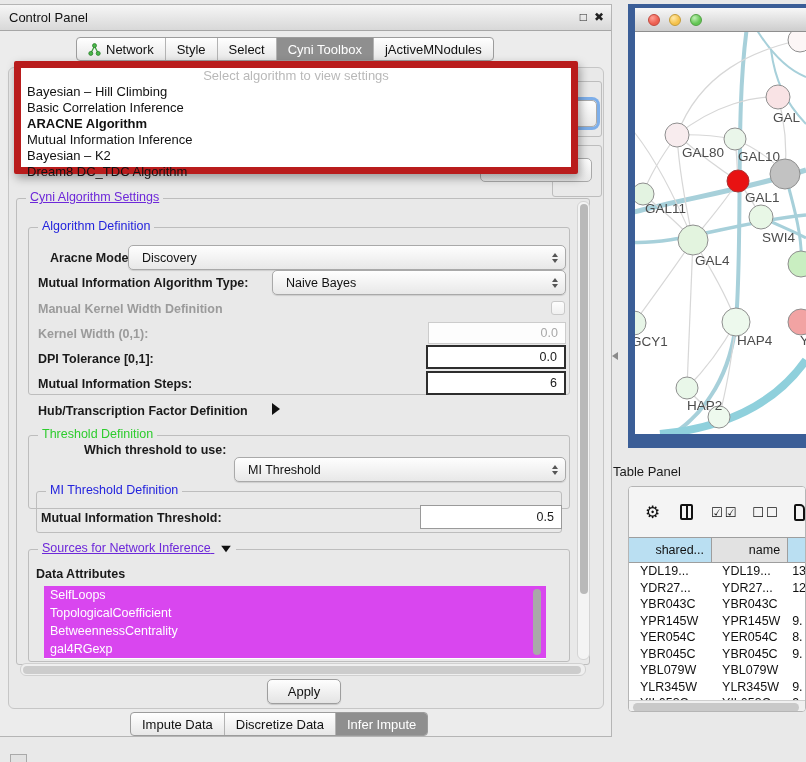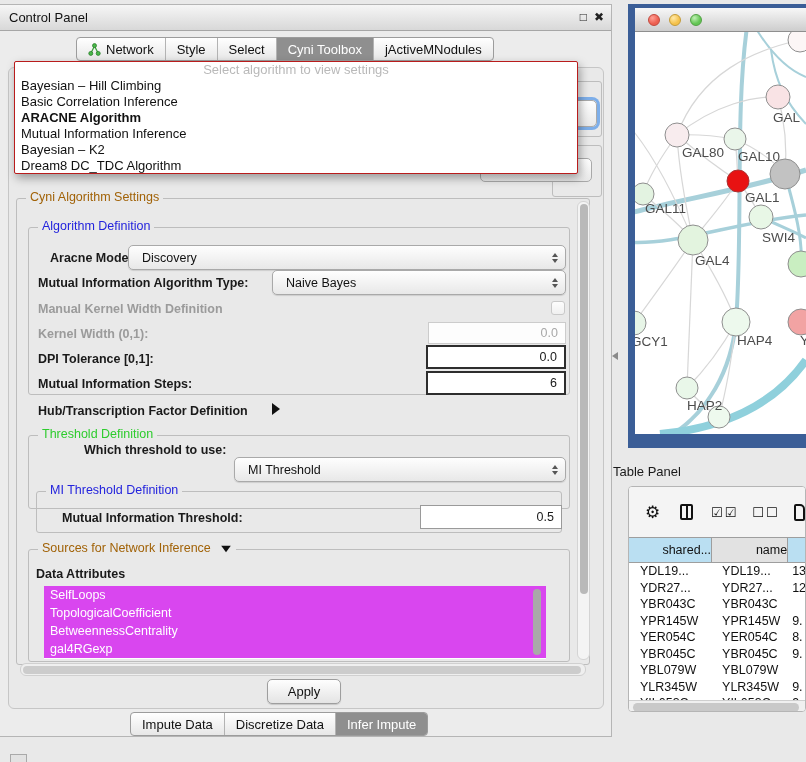--- a/index.html
+++ b/index.html
@@ -21,41 +21,41 @@
   .tab:last-child{border-right:none;}
   .tab.active{background:#8f8f8f;color:#fff;}
   .tab .ticon{margin-right:5px;display:inline-flex;}
 
   
   #cp-content{left:8px;top:62px;width:596px;height:642px;background:#e9e9e9;border:1px solid #c6c6c6;border-radius:6px;box-sizing:border-box;}
 
   
   .groupbox{position:absolute;border:1px solid #bdbdbd;border-radius:3px;box-sizing:border-box;}
   .gb-title{position:absolute;top:-9px;left:9px;background:#e9e9e9;padding:0 4px;font-size:12.5px;white-space:nowrap;}
-  .t-black{color:#a16207;}
+  .t-black{color:#6d28d9;text-decoration:underline;}
   .t-blue{color:#2323dd;}
   .t-green{color:#2ecc2e;}
 
   .lbl{position:absolute;font-size:12.5px;font-weight:bold;color:#1a1a1a;white-space:nowrap;}
   .lbl.disabled{color:#9b9b9b;}
 
   .textfield{position:absolute;background:#fff;border:1px solid #bdbdbd;box-sizing:border-box;font-size:12.5px;color:#1a1a1a;display:flex;align-items:center;justify-content:flex-end;padding:0 7px;}
   .textfield.strong{border:2px solid #2d2d2d;}
   .textfield.disabled{color:#a8a8a8;background:#fdfdfd;border-color:#cccccc;}
 
   .combo{position:absolute;background:linear-gradient(#fefefe,#e8e8e8);border:1px solid #a9a9a9;border-radius:5px;box-sizing:border-box;display:flex;align-items:center;font-size:12.5px;color:#111;padding:0 22px 0 13px;box-shadow:0 1px 1px rgba(0,0,0,.12);}
   .stepper{position:absolute;right:7px;top:50%;transform:translateY(-50%);display:flex;flex-direction:column;align-items:center;gap:2px;}
   .stepper i{display:block;width:0;height:0;border-left:3.5px solid transparent;border-right:3.5px solid transparent;}
   .stepper .up{border-bottom:4px solid #555;}
   .stepper .dn{border-top:4px solid #555;}
 
   .checkbox{position:absolute;width:14px;height:14px;border:1px solid #c9c9c9;border-radius:3px;background:linear-gradient(#fdfdfd,#f0f0f0);box-sizing:border-box;}
 
   
-  #algo-popup{left:14px;top:56px;width:564px;height:113px;background:#fff;border:1px solid #b91c1c;border-radius:2px;box-shadow:2px 4px 10px rgba(0,0,0,.35);z-index:30;box-sizing:border-box;}
+  #algo-popup{left:14px;top:56px;width:564px;height:113px;background:#fff;border:7px solid #b91c1c;border-radius:2px;box-shadow:2px 4px 10px rgba(0,0,0,.35);z-index:30;box-sizing:border-box;}
   #algo-placeholder{height:16px;line-height:16px;text-align:center;color:#b9b9b9;font-size:13px;}
   .algo-item{height:16px;line-height:16px;padding-left:6px;font-size:13px;color:#111;white-space:nowrap;}
   .algo-item.bold{font-weight:bold;}
 
   
   .frag-group{position:absolute;border:1px solid #bdbdbd;border-radius:3px;z-index:5;box-sizing:border-box;}
   .frag-combo{position:absolute;background:linear-gradient(#fefefe,#e8e8e8);border:1px solid #a9a9a9;border-radius:5px;z-index:6;box-sizing:border-box;}
   .frag-combo.focused{box-shadow:0 0 0 3px #7daee9;}
 
   
@@ -90,21 +90,21 @@
   #tp-box{left:628px;top:486px;width:178px;height:226px;background:#fff;border:1px solid #b5b5b5;border-radius:4px;box-sizing:border-box;overflow:hidden;}
   #tp-toolbar{position:absolute;left:0;top:0;width:100%;height:50px;background:#f4f4f4;display:flex;align-items:center;}
   .tp-ico{font-size:17px;color:#111;}
   #ico-gear{margin-left:16px;}
   #ico-columns{margin-left:20px;width:16px;height:16px;border:2px solid #111;border-radius:2px;box-sizing:border-box;position:relative;}
   #ico-columns:before{content:"";position:absolute;left:50%;top:0;width:2px;height:100%;background:#111;transform:translateX(-50%);}
   #ico-checked{margin-left:18px;font-size:13px;letter-spacing:2px;}
   #ico-unchecked{margin-left:14px;font-size:13px;letter-spacing:2px;}
   #ico-doc{margin-left:14px;width:14px;height:17px;border:2px solid #111;border-radius:2px 5px 2px 2px;box-sizing:border-box;}
   #tp-header{position:absolute;left:0;top:50px;width:100%;height:26px;display:flex;border-top:1px solid #9e9e9e;border-bottom:1px solid #9e9e9e;box-sizing:border-box;font-size:12.5px;color:#111;}
-  .tp-col{display:flex;align-items:center;justify-content:flex-end;border-right:1px solid #9e9e9e;box-sizing:border-box;}
+  .tp-col{display:flex;align-items:center;justify-content:flex-end;padding-right:7px;border-right:1px solid #9e9e9e;box-sizing:border-box;}
   .tp-col.blue{background:#badff2;}
   .tp-col.gray{background:#e2e2e2;}
   #tp-rows{position:absolute;left:0;top:76px;width:100%;height:137px;overflow:hidden;font-size:12.5px;color:#111;}
   .tp-row{display:flex;height:16.5px;align-items:center;}
   .tp-cell{white-space:nowrap;overflow:hidden;box-sizing:border-box;}
   .c1{width:84px;padding-left:11px;}
   .c2{width:77px;padding-left:10px;}
   .c3{width:17px;padding-left:4px;}
   #tp-hscroll{position:absolute;left:0;top:213px;width:100%;height:13px;background:#f0f0f0;border-top:1px solid #cfcfcf;}
   #tp-hthumb{position:absolute;left:4px;top:2px;width:166px;height:9px;background:#c9c9c9;border-radius:5px;}
@@ -222,21 +222,21 @@
       <span>MI Threshold</span>
       <span class="stepper">
           <i class="up"></i>
           <i class="dn"></i>
         </span>
     </div>
 
     <div class="groupbox abs" style="left:36px;top:486px;width:526px;height:42px;">
       <span class="gb-title t-blue">MI Threshold Definition</span>
     </div>
-    <span class="lbl" style="left:62px;top:506px;">Mutual Information Threshold:</span>
+    <span class="lbl" style="left:41px;top:506px;">Mutual Information Threshold:</span>
     <div class="textfield abs" style="left:420px;top:500px;width:142px;height:24px;border-color:#9a9a9a;">0.5</div>
 
     <div class="groupbox abs" style="left:28px;top:544px;width:542px;height:113px;">
       <span class="gb-title t-black">
         <span>Sources for Network Inference</span>
         <span class="arrow-down" style="margin-left:6px;transform:scale(.8);"></span>
       </span>
     </div>
     <span class="lbl" style="left:36px;top:562px;">Data Attributes</span>
 

